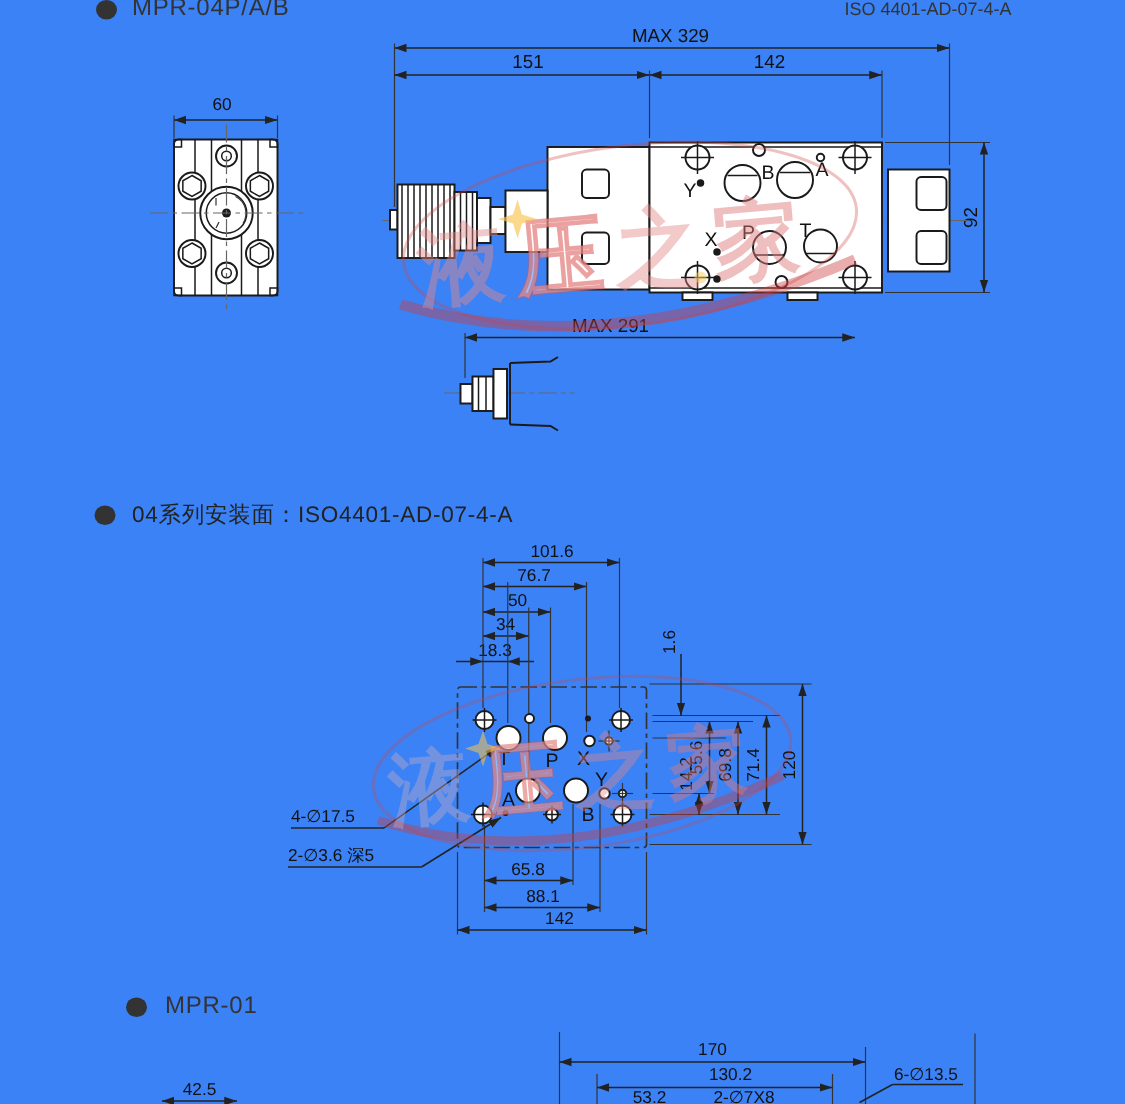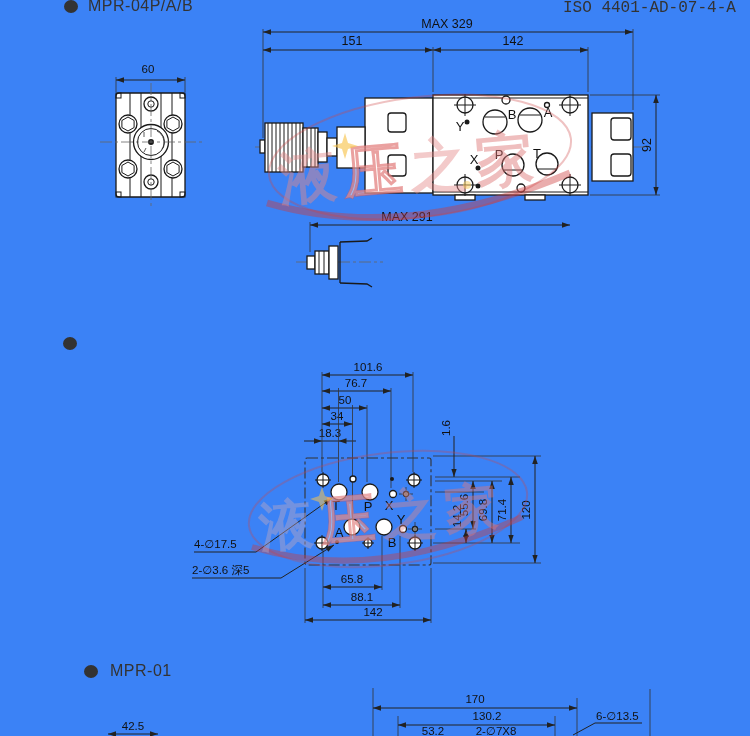--- a/index.html
+++ b/index.html
@@ -1,21 +1,21 @@
 <!DOCTYPE html>
 <html><head>
 <meta charset="utf-8">
 <style>
   html,body{margin:0;padding:0;background:#fff;}
   #page{position:relative;width:750px;height:736px;background:#3b82f6;overflow:hidden;
         font-family:"Liberation Sans","DejaVu Sans",sans-serif;color:#222;}
   .abs{position:absolute;}
   .bullet{width:14px;height:13px;border-radius:50%;background:#333;}
   .h-title{font-size:16px;color:#333;letter-spacing:.5px;}
-  .h-std{font-size:16px;color:#333;font-family:Liberation Mono, monospace;}
+  .h-std{font-size:12px;color:#333;}
   .h-cn{font-size:15px;color:#222;letter-spacing:.5px;}
   svg{overflow:visible;}
   svg text{font-family:"Liberation Sans","DejaVu Sans",sans-serif;}
   .dl{stroke:#222;stroke-width:1;fill:none;}
   .xl{stroke:#333;stroke-width:.8;fill:none;}
   .ol{stroke:#1a1a1a;stroke-width:1.3;fill:none;}
   .olt{stroke:#1a1a1a;stroke-width:1;fill:none;}
   .olf{fill:#fff;stroke:#1a1a1a;stroke-width:1.3;}
   .cl{stroke:#666;stroke-width:.8;fill:none;stroke-dasharray:12 3 3 3;}
   .ch{stroke:#333;stroke-width:1.1;fill:none;stroke-dasharray:11 3 3 3;}
@@ -200,20 +200,21 @@
       <line class="olt" x1="31" y1="45" x2="31" y2="68"></line>
       <line class="olt" x1="36" y1="45" x2="36" y2="68"></line>
       <rect class="olf" x="41" y="40" width="9" height="33"></rect>
       <line class="ol" x1="52" y1="36" x2="52" y2="77"></line>
       <path class="ol" d="M52,36 L79,35 L84,32"></path>
       <path class="ol" d="M52,77 L79,78 L84,81"></path>
     </g>
   </svg>
 
   <div class="abs bullet" style="left:63px;top:337px"></div>
+  <div class="abs h-cn" style="left:88px;top:334px">04系列安装面：ISO4401-AD-07-4-A</div>
 
   <svg class="abs" style="left:178px;top:352px" width="380" height="278" viewBox="0 0 380 278">
     <g>
       <text class="dim" x="190" y="19" text-anchor="middle">101.6</text>
       <line class="dl" x1="144" y1="23" x2="235" y2="23" marker-start="url(#mS)" marker-end="url(#mE)"></line>
       <text class="dim" x="178" y="35" text-anchor="middle">76.7</text>
       <line class="dl" x1="144" y1="39" x2="213" y2="39" marker-start="url(#mS)" marker-end="url(#mE)"></line>
       <text class="dim" x="167" y="52" text-anchor="middle">50</text>
       <line class="dl" x1="144" y1="56" x2="189" y2="56" marker-start="url(#mS)" marker-end="url(#mE)"></line>
       <text class="dim" x="159" y="68" text-anchor="middle">34</text>

